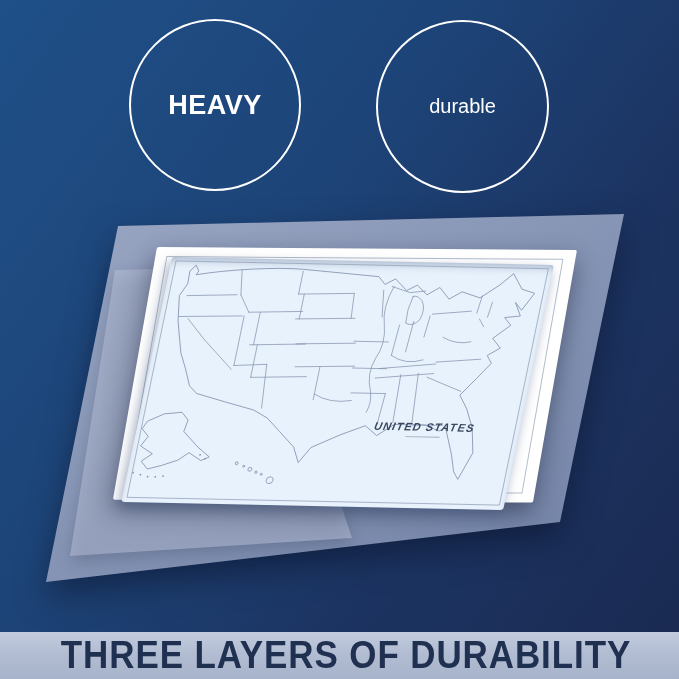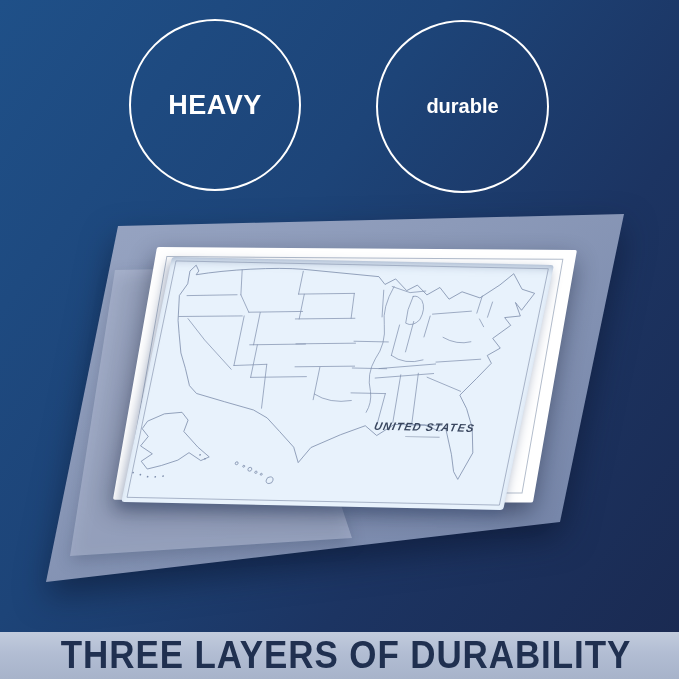--- a/index.html
+++ b/index.html
@@ -12,21 +12,21 @@
   
   .badge{
     position:absolute;border:2.5px solid #ffffff;border-radius:50%;
     display:flex;flex-direction:column;justify-content:center;align-items:center;
     color:#ffffff;text-align:center;box-sizing:border-box;
   }
   .badge-left{left:129px;top:19px;width:172px;height:172px;}
   .badge-right{left:376px;top:20px;width:173px;height:173px;}
   .badge .big{font-size:27px;font-weight:bold;line-height:1.12;letter-spacing:.5px;}
   .badge .mid{font-size:29px;font-weight:bold;line-height:1.15;letter-spacing:.5px;}
-  .badge .small{font-size:20px;font-weight:bold;line-height:1.25;}
+  .badge .small{font-size:20px;font-weight:normal;line-height:1.25;}
   
   .shadow-back{position:absolute;inset:0;filter:drop-shadow(0 14px 16px rgba(8,16,38,.5));}
   .sheet-back{
     position:absolute;inset:0;
     background:linear-gradient(150deg,#a4b0cc 0%,#8c9ab9 45%,#697aa0 100%);
     clip-path:polygon(118px 226px,624px 214px,560px 522px,46px 582px);
   }
   .shadow-front{position:absolute;inset:0;filter:drop-shadow(0 6px 8px rgba(10,20,45,.35));}
   .sheet-front{
     position:absolute;inset:0;

